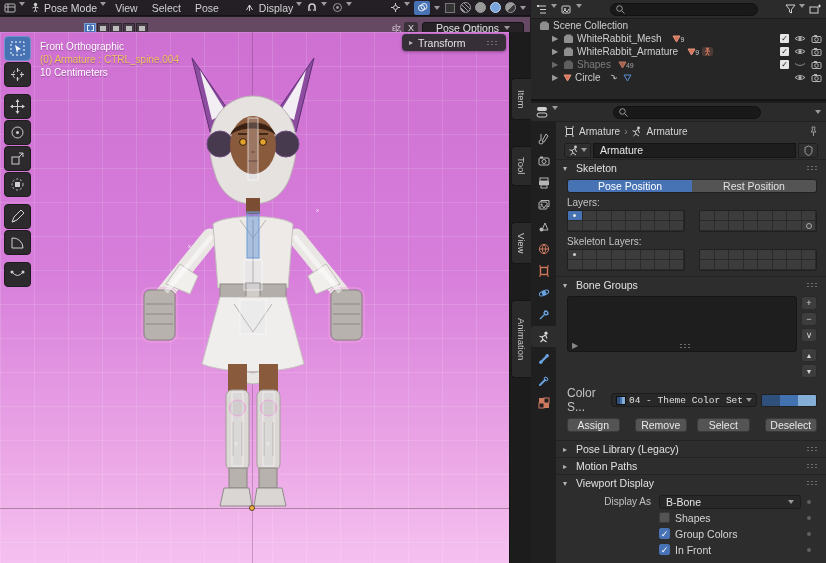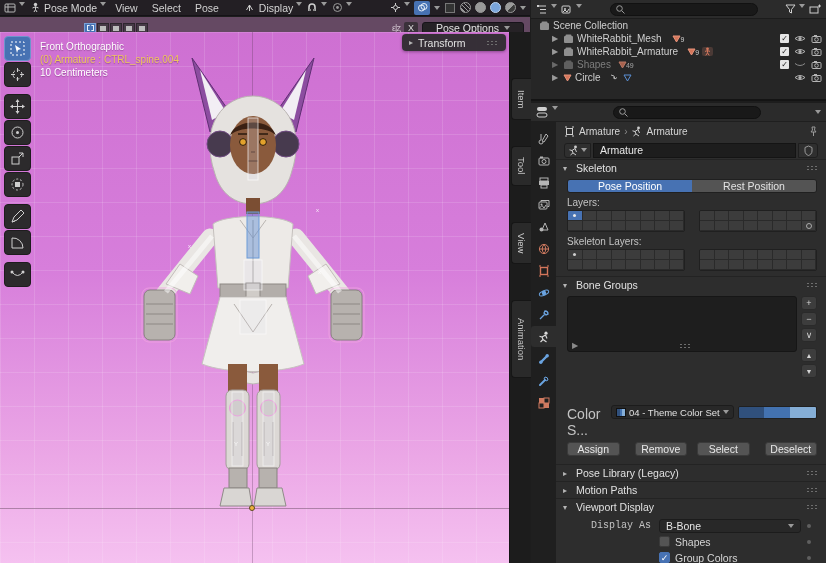--- a/index.html
+++ b/index.html
@@ -108,33 +108,33 @@
 
   .bg-list-row { display:flex; gap:4px; }
   .bg-list { flex:1; height:56px; background:#1e1e1e; border:1px solid #161616; border-radius:3px; position:relative; overflow:hidden; }
   .bg-item { height:15px; background:#4a4a4a; border-bottom:1px solid #2a2a2a; display:flex; align-items:center; gap:4px; padding:0 4px; color:#f0f0f0; }
   .bg-foot { position:absolute; left:0; right:0; bottom:0; height:11px; display:flex; align-items:center; padding:0 4px; color:#8a8a8a; font-size:8px; }
   .bg-foot .grip { margin:0 auto; }
   .bg-btns { display:flex; flex-direction:column; gap:2px; width:16px; }
   .sbtn { width:16px; height:14px; background:#3d3d3d; border:1px solid #2a2a2a; border-radius:3px; color:#d5d5d5; font-size:9px; display:flex; align-items:center; justify-content:center; }
 
   .color-row { display:flex; align-items:center; gap:4px; margin-top:8px; }
-  .cs-label { width:40px; color:#c3c3c3; font-size:14px;margin-top:20px; }
+  .cs-label { width:40px; color:#c3c3c3; font-size:12px; }
   .cs-dd { flex:0 0 104px; height:14px; background:#282828; border:1px solid #1c1c1c; border-radius:3px; display:flex; align-items:center; gap:3px; padding:0 4px; color:#e0e0e0; font-size:9.5px; }
   .cs-swatch { display:flex; width:10px; height:9px; border:1px solid #111; }
   .cs-swatch i { flex:1; }
   .cs-bar { flex:1; display:flex; height:13px; border:1px solid #202020; border-radius:2px; overflow:hidden; }
   .cs-bar i { flex:1; }
 
   .btnrow { display:flex; gap:10px; margin-top:4px; }
   .btnpair { flex:1; display:flex; gap:15px; }
   .pbtn { flex:1; height:14px; background:#545454; border:1px solid #3a3a3a; color:#e8e8e8; display:flex; align-items:center; justify-content:center; border-radius:3px; }
 
   .vd-row { display:flex; align-items:center; height:15px; margin-bottom:1px; }
-  .vd-label { width:92px; text-align:right; color:#c3c3c3; padding-right:8px; font-size:10px;font-family:Liberation Mono, monospace; }
+  .vd-label { width:92px; text-align:right; color:#c3c3c3; padding-right:8px; font-size:10px; }
   .vd-ctl { flex:1; display:flex; align-items:center; gap:5px; }
   .deco { width:16px; display:flex; justify-content:center; }
   .deco::after { content:""; width:4px; height:4px; border-radius:50%; background:#5f5f5f; }
   .dd { flex:1; height:14px; background:#282828; border:1px solid #1c1c1c; border-radius:3px; display:flex; align-items:center; padding:0 6px; color:#e5e5e5; }
   .dd .chev { margin-left:auto; }
   .cb { width:11px; height:11px; border-radius:2px; background:#545454; border:1px solid #3a3a3a; color:#fff; font-size:9px; line-height:10px; text-align:center; }
   .cb.on { background:#4772b3; border-color:#4772b3; }
   .cb-lab { color:#d5d5d5; }
 
   svg { overflow:visible; }
@@ -822,21 +822,21 @@
           </div>
         </div>
         <div class="color-row">
           <span class="cs-label">Color S...</span>
           <span class="cs-dd">
             <span class="cs-swatch">
               <i style="background: rgb(48, 80, 124);"></i>
                 <i style="background: rgb(67, 114, 176);"></i>
                 <i style="background: rgb(133, 174, 214);"></i>
             </span>
-            <span style="white-space:nowrap;overflow:hidden;">04 - Theme Color Set</span>
+            <span style="white-space:nowrap;overflow:hidden;font-family:Liberation Mono, monospace;">04 - Theme Color Set</span>
             <span class="chev" style="margin-left:auto;"></span>
           </span>
           <span class="cs-bar">
             <i style="background: rgb(48, 80, 124);"></i>
             <i style="background: rgb(67, 114, 176);"></i>
             <i style="background: rgb(133, 174, 214);"></i>
           </span>
         </div>
         <div class="btnrow">
           <span class="btnpair">

